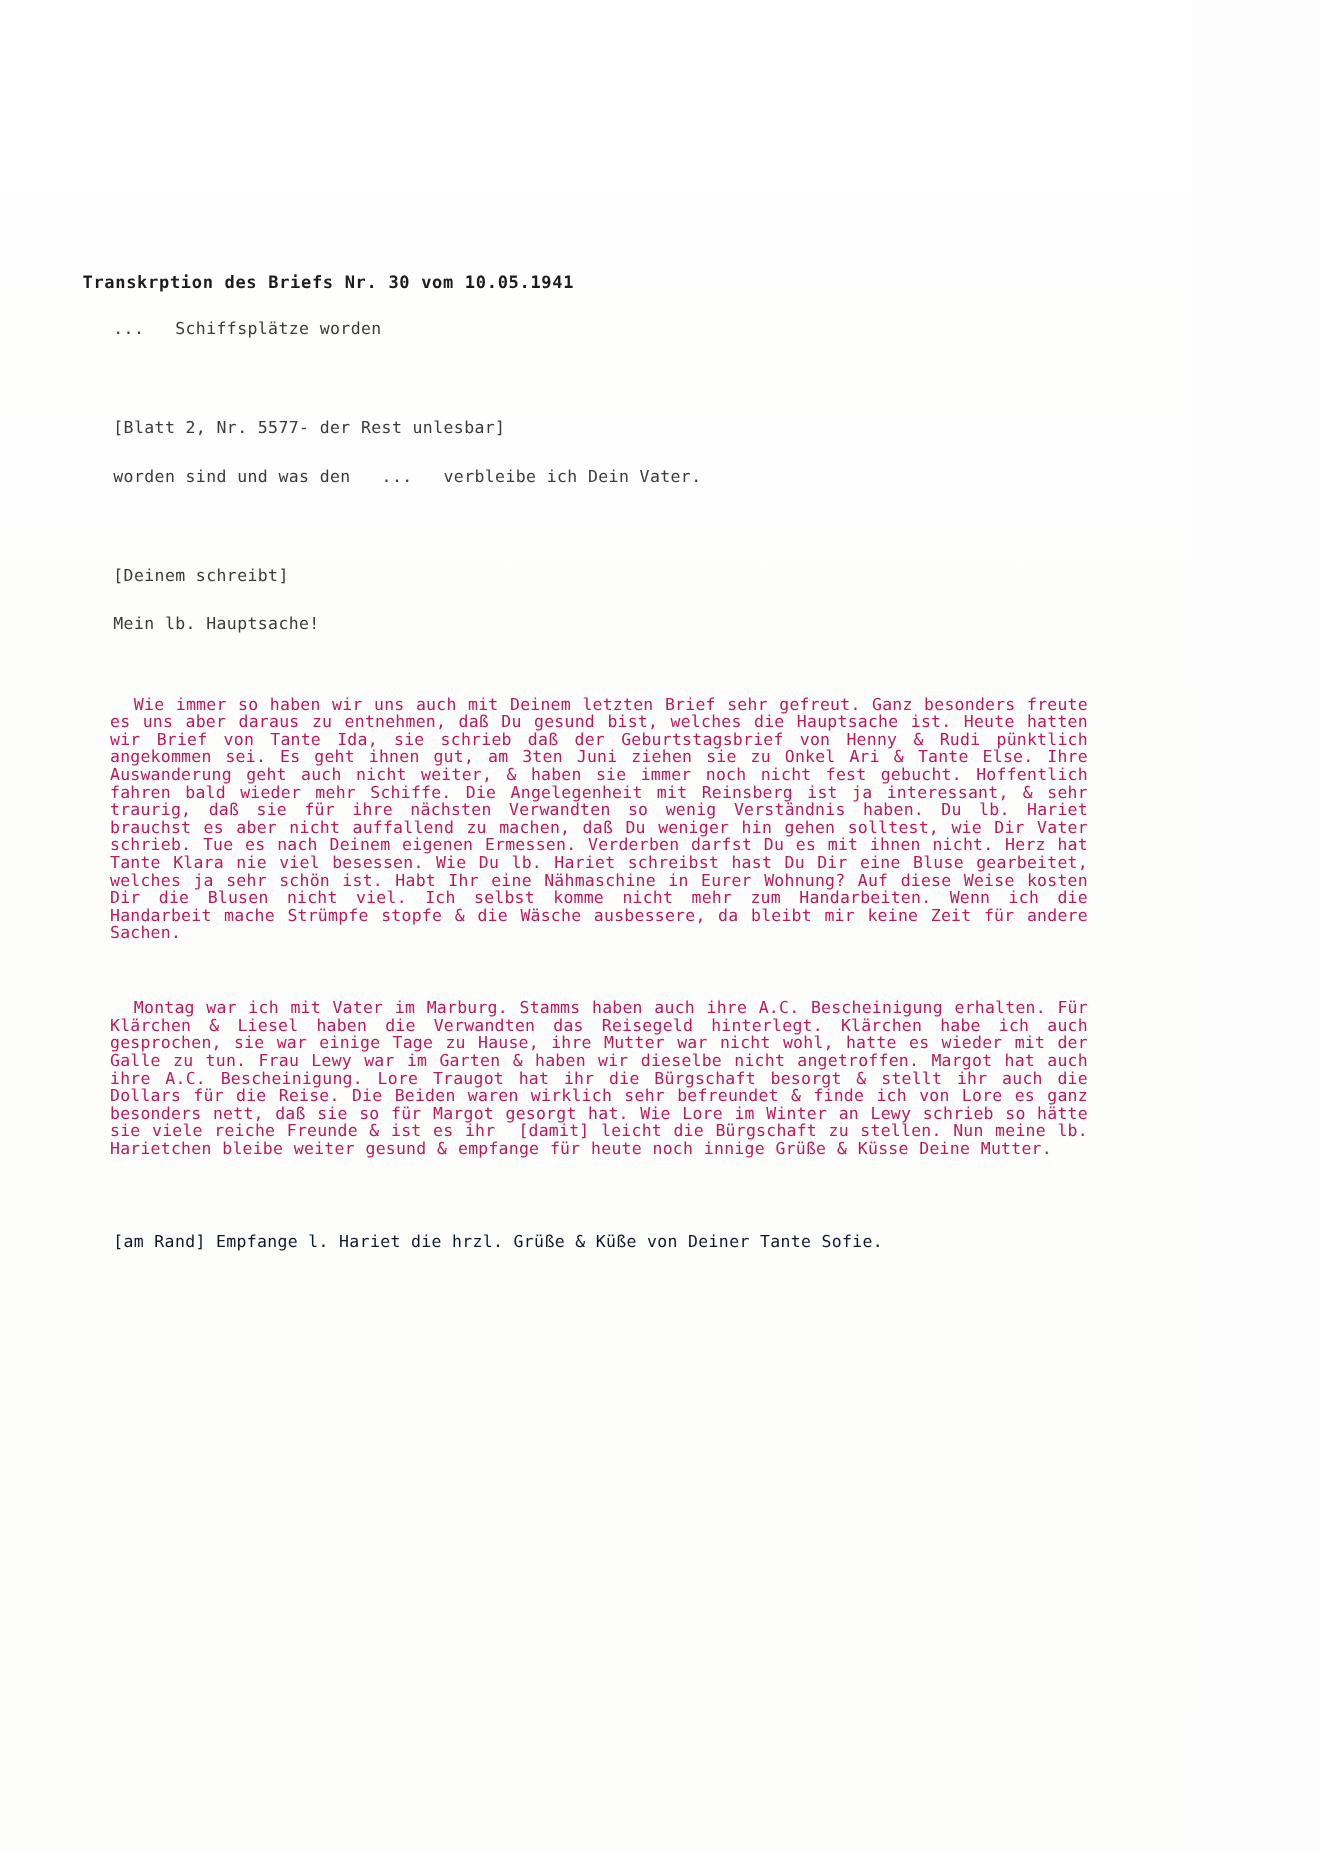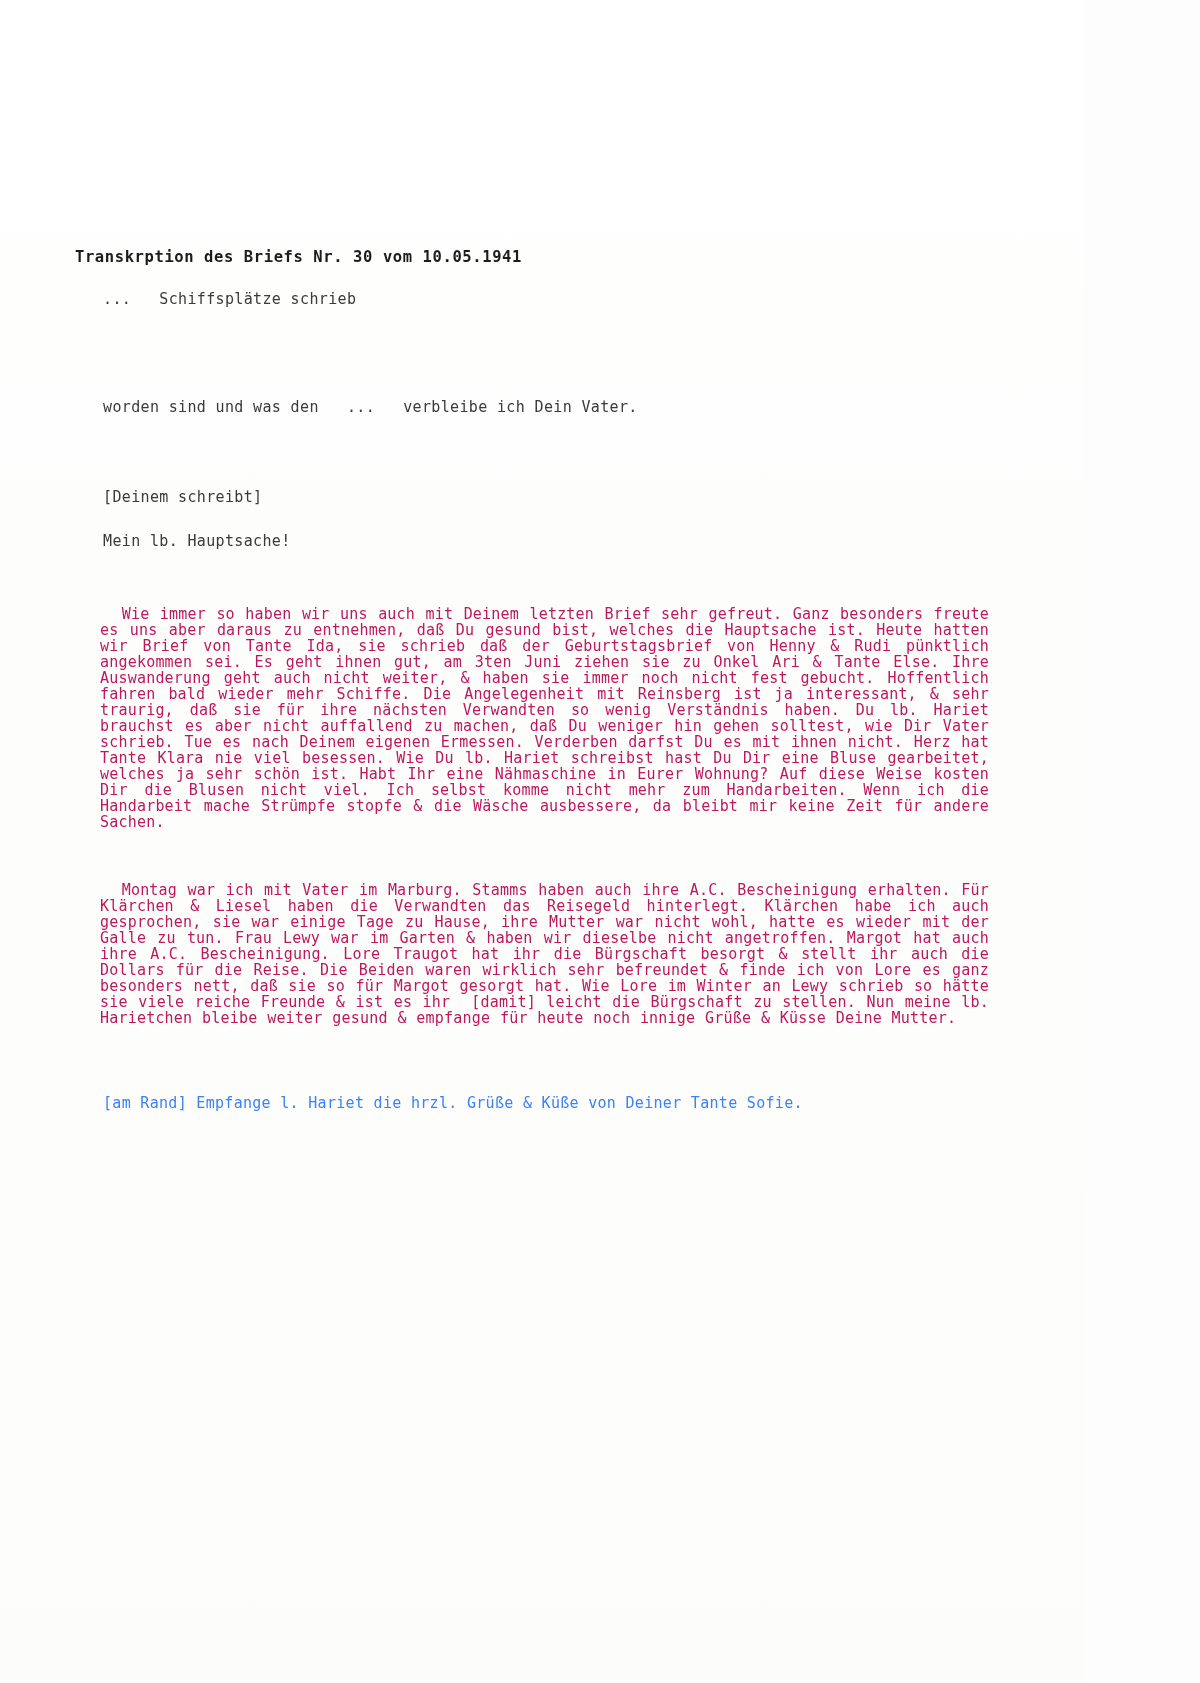--- a/index.html
+++ b/index.html
@@ -71,40 +71,41 @@
     white-space: pre-wrap;
     word-spacing: 0.5px;
   }
   .para .indent { display: inline-block; width: 2.4ch; }
 
   .margin-note {
     margin: 0 0 0 103px;
     font-size: 15px;
     line-height: 26px;
     letter-spacing: 0.3px;
-    color: #3b82f6;
+    color: #0f172a;
     white-space: pre;
   }
 </style>
 </head>
 <body>
 
 <div class="page">
   <div class="paper-tone"></div>
 
   <div class="content">
 
     <h1 class="doc-title">Transkrption des Briefs Nr. 30 vom 10.05.1941</h1>
 
     <div class="gap-sm"></div>
 
-    <div class="line">...   Schiffsplätze schrieb</div>
+    <div class="line">...   Schiffsplätze worden</div>
 
     <div class="gap-xl"></div>
 
+    <div class="line">[Blatt 2, Nr. 5577- der Rest unlesbar]</div>
 
     <div class="gap-sm"></div>
 
     <div class="line">worden sind und was den   ...   verbleibe ich Dein Vater.</div>
 
     <div class="gap-xl"></div>
 
     <div class="line">[Deinem schreibt]</div>
 
     <div class="gap-sm"></div>

